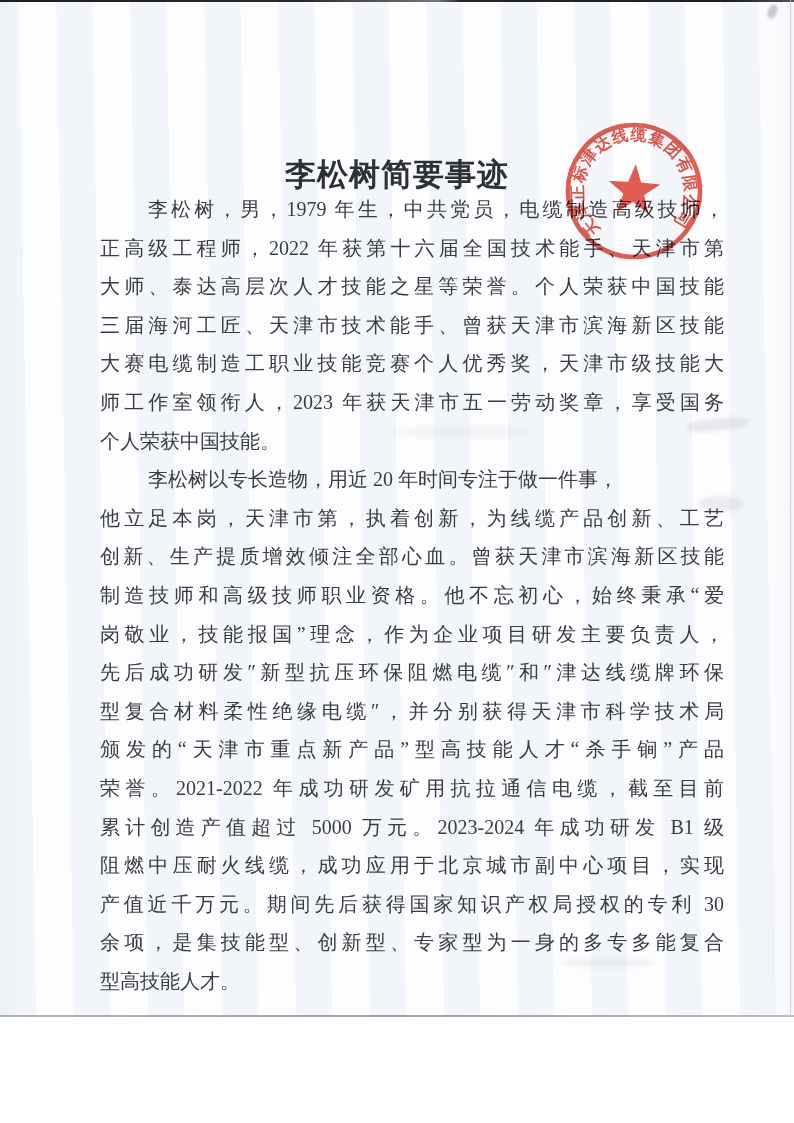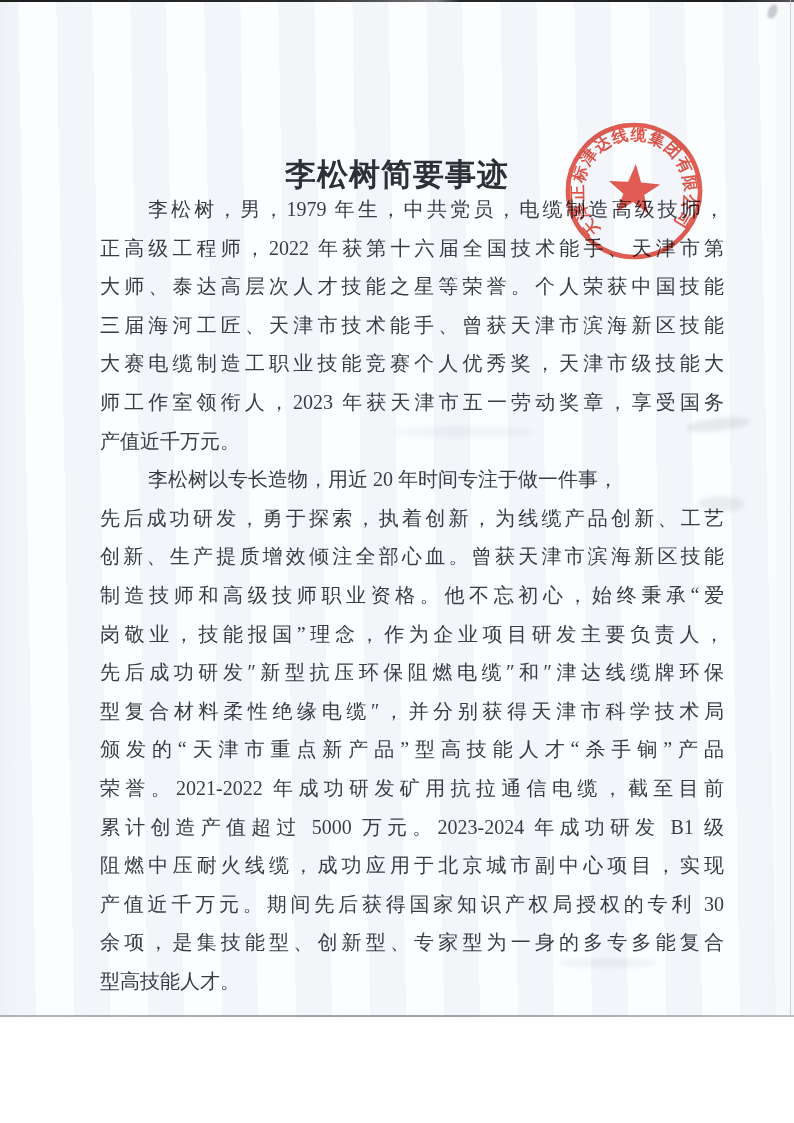--- a/index.html
+++ b/index.html
@@ -103,25 +103,25 @@
   <h1 class="doc-title">李松树简要事迹</h1>
 
   <div class="doc-body" id="doc-body">
       <div>
         <div class="line indent fill">李松树，男，1979 年生，中共党员，电缆制造高级技师，</div>
         <div class="line fill">正高级工程师，2022 年获第十六届全国技术能手、天津市第</div>
         <div class="line fill">大师、泰达高层次人才技能之星等荣誉。个人荣获中国技能</div>
         <div class="line fill">三届海河工匠、天津市技术能手、曾获天津市滨海新区技能</div>
         <div class="line fill">大赛电缆制造工职业技能竞赛个人优秀奖，天津市级技能大</div>
         <div class="line fill">师工作室领衔人，2023 年获天津市五一劳动奖章，享受国务</div>
-        <div class="line">产值近千万元。</div>
+        <div class="line">个人荣获中国技能。</div>
       </div>
       <div>
         <div class="line indent">李松树以专长造物，用近 20 年时间专注于做一件事，</div>
-        <div class="line fill">先后成功研发，勇于探索，执着创新，为线缆产品创新、工艺</div>
+        <div class="line fill">他立足本岗，天津市第，执着创新，为线缆产品创新、工艺</div>
         <div class="line fill">创新、生产提质增效倾注全部心血。曾获天津市滨海新区技能</div>
         <div class="line fill">制造技师和高级技师职业资格。他不忘初心，始终秉承“爱</div>
         <div class="line fill">岗敬业，技能报国”理念，作为企业项目研发主要负责人，</div>
         <div class="line fill">先后成功研发″新型抗压环保阻燃电缆″和″津达线缆牌环保</div>
         <div class="line fill">型复合材料柔性绝缘电缆″，并分别获得天津市科学技术局</div>
         <div class="line fill">颁发的“天津市重点新产品”型高技能人才“杀手锏”产品</div>
         <div class="line fill">荣誉。2021-2022 年成功研发矿用抗拉通信电缆，截至目前</div>
         <div class="line fill">累计创造产值超过 5000 万元。2023-2024 年成功研发 B1 级</div>
         <div class="line fill">阻燃中压耐火线缆，成功应用于北京城市副中心项目，实现</div>
         <div class="line fill">产值近千万元。期间先后获得国家知识产权局授权的专利 30</div>

